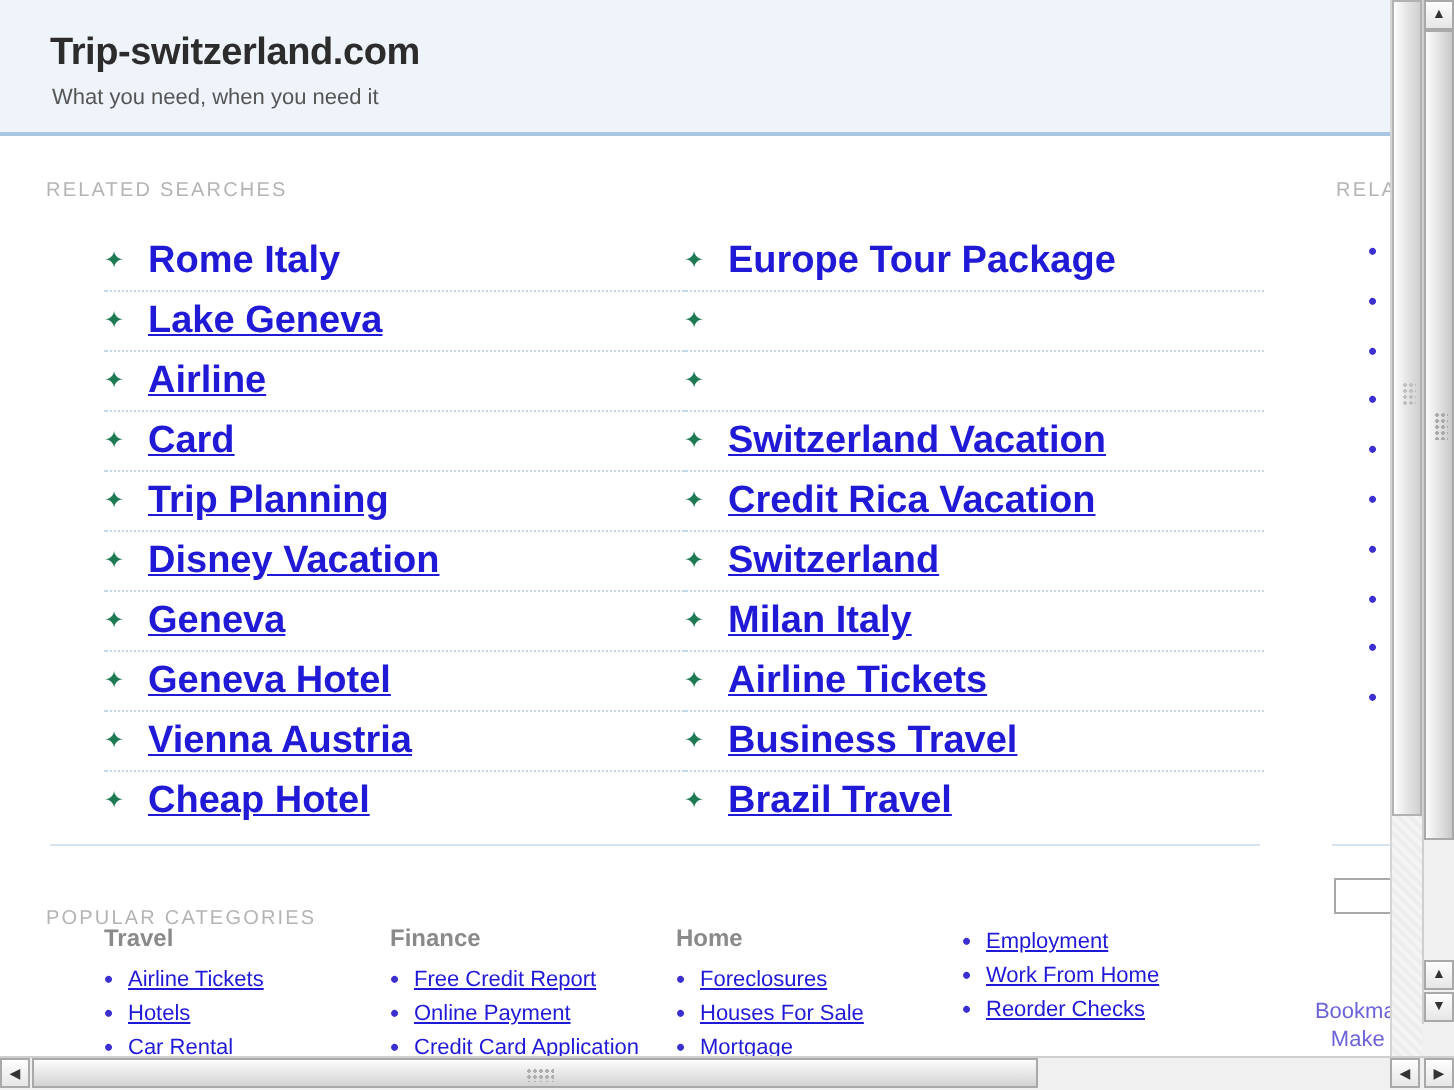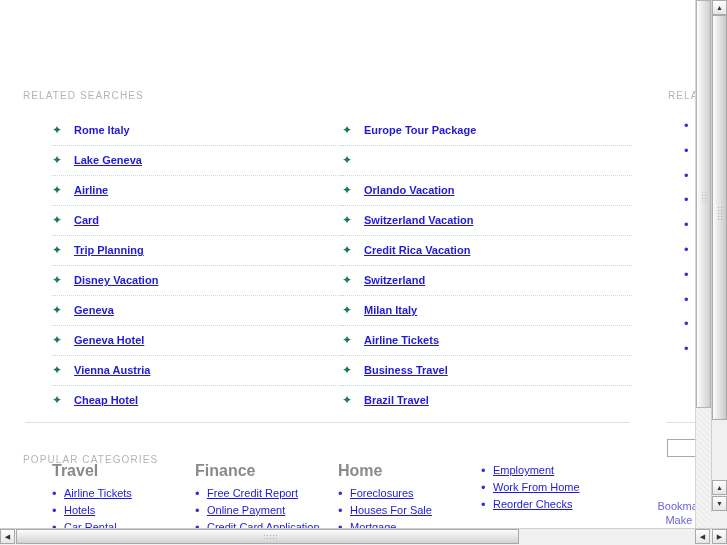--- a/index.html
+++ b/index.html
@@ -122,21 +122,21 @@
     position: absolute;
     left: 0;
     top: 0;
     width: 14px;
     color: #1d7a52;
     font-size: 12px;
     line-height: 29px;
   }
   .rs-link {
     color: #2019d6;
-    font-size: 11px;
+    font-size: 19px;
     font-weight: bold;
     text-decoration: underline;
     cursor: pointer;
   }
   .rs-item:first-child .rs-link { text-decoration: none; }
 
   
   #cats-rule {
     position: absolute;
     left: 25px;
@@ -153,21 +153,21 @@
 
   #cats-grid {
     position: absolute;
     left: 52px;
     top: 392px;
     width: 600px;
     display: flex;
   }
   .cat-col { width: 143px; }
   .cat-title {
-    font-size: 16px;
+    font-size: 12px;
     font-weight: bold;
     color: #8a8a8a;
     margin-bottom: 5px;
     white-space: nowrap;
   }
   .cat-list {
     list-style: none;
     margin: 0;
     padding: 0;
   }
@@ -401,20 +401,24 @@
     background: #f0f0f0;
   }
 </style>
 </head>
 <body>
 
 <div id="window">
 
   <div id="viewport">
 
+    <div id="header">
+      <div id="site-title">Trip-switzerland.com</div>
+      <div id="site-tagline">What you need, when you need it</div>
+    </div>
 
     <div id="content">
 
       <div id="main-col">
 
         <div id="related-label" class="section-label">RELATED SEARCHES</div>
 
         <div id="rs-grid">
 
           <div class="rs-col">
@@ -463,21 +467,20 @@
           <div class="rs-col">
             <div class="rs-item">
               <span class="rs-arrow">✦</span>
               <a class="rs-link">Europe Tour Package</a>
             </div>
             <div class="rs-item">
               <span class="rs-arrow">✦</span>
             </div>
             <div class="rs-item">
               <span class="rs-arrow">✦</span>
-              <a class="rs-link">Orlando Vacation</a>
             </div>
             <div class="rs-item">
               <span class="rs-arrow">✦</span>
               <a class="rs-link">Switzerland Vacation</a>
             </div>
             <div class="rs-item">
               <span class="rs-arrow">✦</span>
               <a class="rs-link">Credit Rica Vacation</a>
             </div>
             <div class="rs-item">

